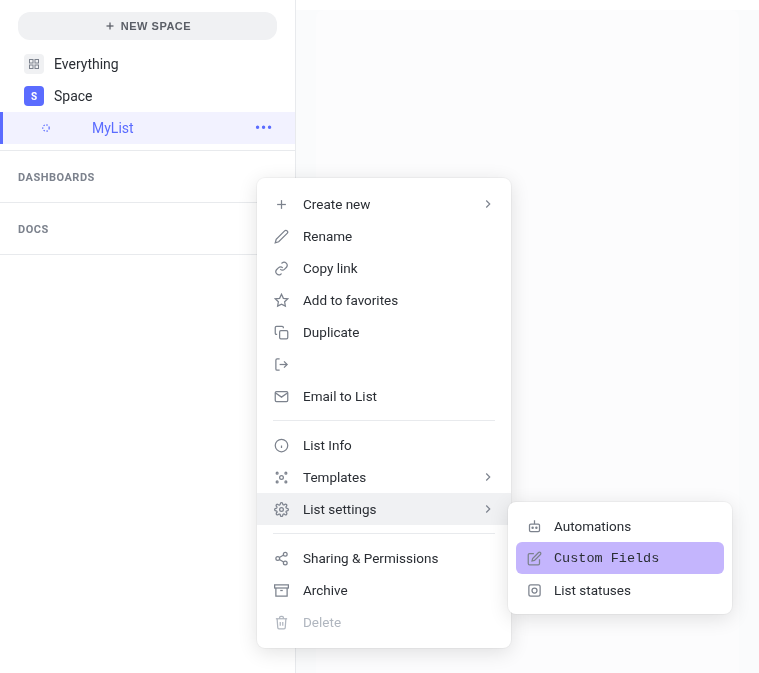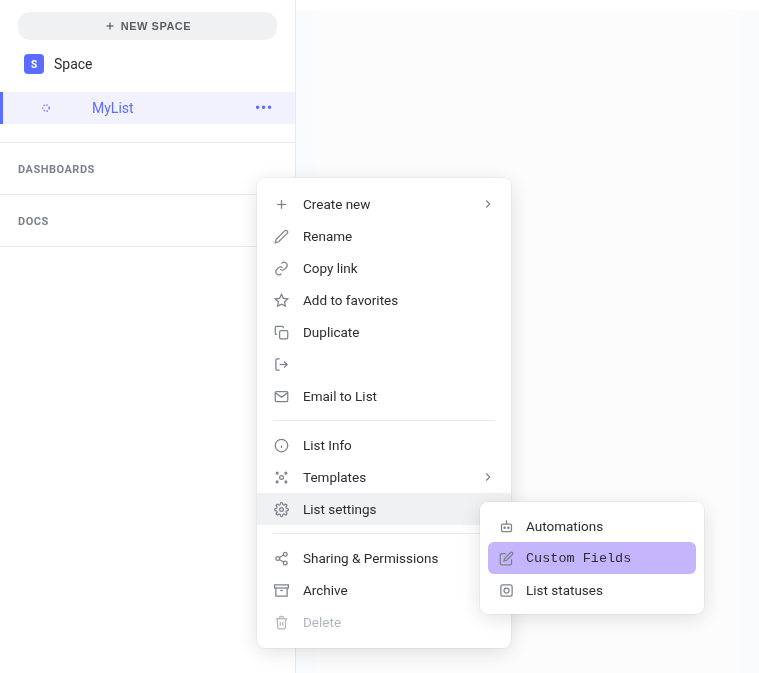--- a/index.html
+++ b/index.html
@@ -86,21 +86,21 @@
   .icon-space {
     background: #5b6cff;
     color: #fff;
     font-weight: 700;
     font-size: 10px;
   }
   .tree-item.selected {
     background: #f2f2ff;
     color: #5b6cff;
     border-radius: 0;
-    margin: 12px -18px;
+    margin: 0 -18px;
     padding: 0 18px 0 24px;
     position: relative;
     gap: 36px;
   }
   .tree-item.selected::before {
     content: "";
     position: absolute;
     left: 0; top: 0; bottom: 0;
     width: 3px;
     background: #5b6cff;
@@ -188,21 +188,21 @@
   .menu-item.danger .mi-icon { color: #b0b6bf; }
   .menu-divider {
     height: 1px;
     background: #e8eaed;
     margin: 8px 16px;
   }
 
   
   .submenu {
     position: absolute;
-    left: 480px;
+    left: 508px;
     top: 502px;
     width: 224px;
     background: #fff;
     border-radius: 8px;
     box-shadow: 0 4px 20px rgba(0,0,0,0.12), 0 0 0 1px rgba(0,0,0,0.03);
     padding: 8px;
     z-index: 11;
   }
   .sub-item {
     display: flex;
@@ -236,20 +236,31 @@
     <button class="new-space-btn">
       <span>
         <svg width="12" height="12" viewBox="0 0 24 24" fill="none" stroke="currentColor" stroke-width="2.5">
             <line x1="12" y1="5" x2="12" y2="19"></line>
             <line x1="5" y1="12" x2="19" y2="12"></line>
           </svg>
       </span>
       <span>NEW SPACE</span>
     </button>
 
+    <div class="tree-item">
+      <span class="tree-icon icon-everything">
+        <svg width="12" height="12" viewBox="0 0 24 24" fill="none" stroke="currentColor" stroke-width="2">
+            <rect x="3" y="3" width="7" height="7"></rect>
+            <rect x="14" y="3" width="7" height="7"></rect>
+            <rect x="14" y="14" width="7" height="7"></rect>
+            <rect x="3" y="14" width="7" height="7"></rect>
+          </svg>
+      </span>
+      <span>Everything</span>
+    </div>
 
     <div class="tree-item">
       <span class="tree-icon icon-space">S</span>
       <span>Space</span>
     </div>
 
     <div class="tree-item selected">
       <span class="list-bullet">
         <svg width="10" height="10" viewBox="0 0 10 10">
             <circle cx="5" cy="5" r="3.2" fill="none" stroke="#5b6cff" stroke-width="1.2" stroke-dasharray="1.5 1.5"></circle>

